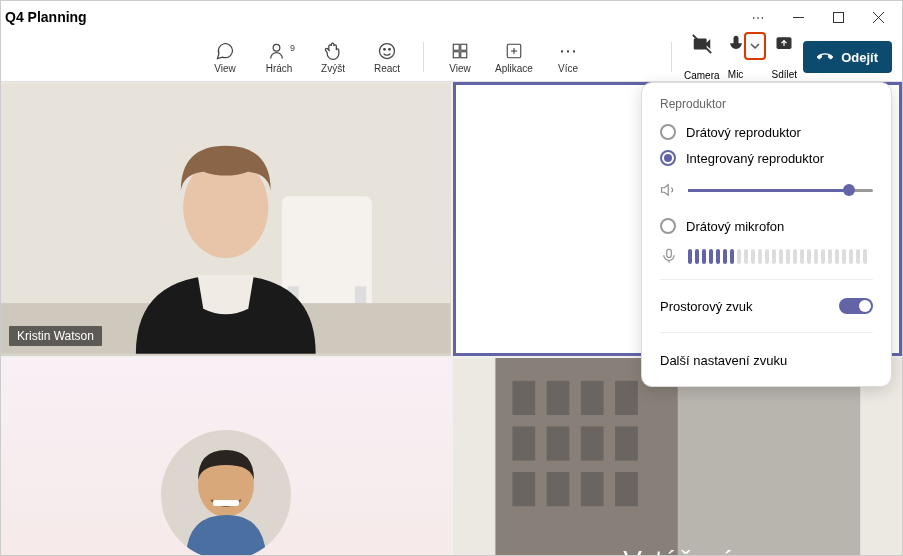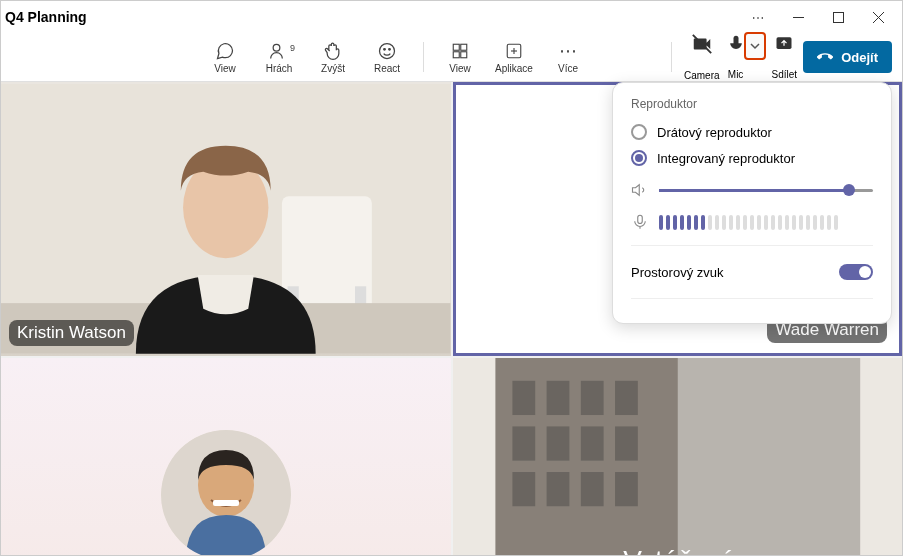--- a/index.html
+++ b/index.html
@@ -13,39 +13,39 @@
 
 
 .toolbar { height: 52px; display: flex; align-items: center; padding: 0 10px 0 200px; gap: 6px; border-bottom: 1px solid #e0e0e0; }
 .tb-item { display: flex; flex-direction: column; align-items: center; justify-content: center; width: 48px; font-size: 10px; color: #333; gap: 2px; }
 .tb-item .ico { height: 20px; display: flex; align-items: center; justify-content: center; color: #444; }
 .tb-divider { width: 1px; height: 30px; background: #ddd; margin: 0 6px; }
 .tb-right { margin-left: auto; display: flex; align-items: center; gap: 6px; }
 .tb-cam, .tb-mic, .tb-share { display: flex; flex-direction: column; align-items: center; font-size: 10px; gap: 13px; }
 .tb-mic-wrap { display: flex; align-items: flex-start; }
 .mic-chevron { width: 22px; height: 28px; border: 2px solid #d83b01; border-radius: 4px; display: flex; align-items: center; justify-content: center; margin-top: -2px; margin-left: -2px; background: #fafafa; }
-.leave-btn { background: #0369a1; color: #fff; border: none; border-radius: 4px; padding: 8px 14px; display: flex; align-items: center; gap: 8px; font-size: 13px; font-weight: 600; }
+.leave-btn { background: #0c4a6e; color: #fff; border: none; border-radius: 4px; padding: 8px 14px; display: flex; align-items: center; gap: 8px; font-size: 13px; font-weight: 600; }
 
 
 .grid { flex: 1; display: grid; grid-template-columns: 1fr 1fr; grid-template-rows: 1fr 1fr; gap: 2px; background: #f0f0f0; position: relative; }
 .tile { background: #ddd; position: relative; overflow: hidden; }
-.tile .nametag { position: absolute; bottom: 10px; left: 8px; background: rgba(0,0,0,0.55); color: #fff; font-size: 17px; padding: 3px 8px; border-radius: 8px; }
+.tile .nametag { position: absolute; bottom: 10px; left: 8px; background: rgba(0,0,0,0.55); color: #fff; font-size: 12px; padding: 3px 8px; border-radius: 1px; }
 .tile.t1 { background: linear-gradient(#eae6e0, #d8d2c8); display: flex; align-items: flex-end; justify-content: center; }
 .tile.t2 { background: #fff; border: 3px solid #6264a7; display: flex; align-items: center; justify-content: center; }
 .tile.t2 .nametag { bottom: 10px; right: 12px; left: auto; }
 .tile.t3 { background: linear-gradient(#f8f0f5, #f5e8e5); display: flex; align-items: center; justify-content: center; }
 .tile.t4 { background: linear-gradient(#c8c4c0, #a8a4a0); position: relative; }
 .dialing { position: absolute; left: 50%; transform: translateX(-50%); bottom: 20%; color: #fff; font-size: 28px; font-weight: 400; }
 
 
 .avatar-circle { width: 130px; height: 130px; border-radius: 50%; background: #e8e0d8; display: flex; align-items: center; justify-content: center; overflow: hidden; }
 .bust { width: 100%; height: 100%; }
 
 
-.panel { position: absolute; top: 0; right: 10px; width: 280px; background: #fff; border: 1px solid #ddd; border-radius: 11px; box-shadow: 0 4px 16px rgba(0,0,0,0.15); padding: 14px 18px; z-index: 10; font-size: 13px; }
+.panel { position: absolute; top: 0; right: 10px; width: 251px; background: #fff; border: 1px solid #ddd; border-radius: 11px; box-shadow: 0 4px 16px rgba(0,0,0,0.15); padding: 14px 18px; z-index: 10; font-size: 13px; }
 .panel h4 { font-size: 12px; font-weight: 400; color: #666; margin-bottom: 8px; }
 .panel .opt { display: flex; align-items: center; gap: 10px; padding: 5px 0; }
 .radio { width: 16px; height: 16px; border: 2px solid #999; border-radius: 50%; display: flex; align-items: center; justify-content: center; flex-shrink: 0; }
 .radio.checked { border-color: #6264a7; }
 .radio.checked::after { content: ''; width: 8px; height: 8px; background: #6264a7; border-radius: 50%; }
 .vol-row { display: flex; align-items: center; gap: 10px; margin: 10px 0 14px; }
 .slider { flex: 1; height: 3px; background: #999; position: relative; border-radius: 2px; }
 .slider .thumb { position: absolute; right: 18px; top: -5px; width: 12px; height: 12px; background: #6264a7; border-radius: 50%; }
 .slider .track-fill { position: absolute; left: 0; right: 24px; top: 0; height: 3px; background: #6264a7; }
 .mic-level { display: flex; align-items: center; gap: 10px; margin: 8px 0 14px; }
@@ -270,20 +270,24 @@
       <svg width="18" height="18" viewBox="0 0 24 24" fill="none" stroke="#888" stroke-width="1.5">
           <path d="M11 5L6 9H2v6h4l5 4V5z"></path>
           <path d="M15 9s2 1 2 3-2 3-2 3"></path>
         </svg>
       <div class="slider">
         <div class="track-fill"></div>
         <div class="thumb"></div>
       </div>
     </div>
 
+    <div class="opt">
+      <span class="radio"></span>
+      <span>Drátový mikrofon</span>
+    </div>
     <div class="mic-level">
       <svg width="18" height="18" viewBox="0 0 24 24" fill="none" stroke="#888" stroke-width="1.5">
           <rect x="9" y="3" width="6" height="11" rx="3"></rect>
           <path d="M5 11a7 7 0 0014 0M12 18v3"></path>
         </svg>
       <div class="bars">
         <span class="on"></span>
           <span class="on"></span>
           <span class="on"></span>
           <span class="on"></span>
@@ -311,14 +315,15 @@
           <span></span>
       </div>
     </div>
 
     <hr class="hr">
     <div class="toggle-row">
       <span>Prostorový zvuk</span>
       <div class="toggle"></div>
     </div>
     <hr class="hr">
+    <div class="more-link">Další nastavení zvuku</div>
   </div>
 </div>
 
 </body></html>

